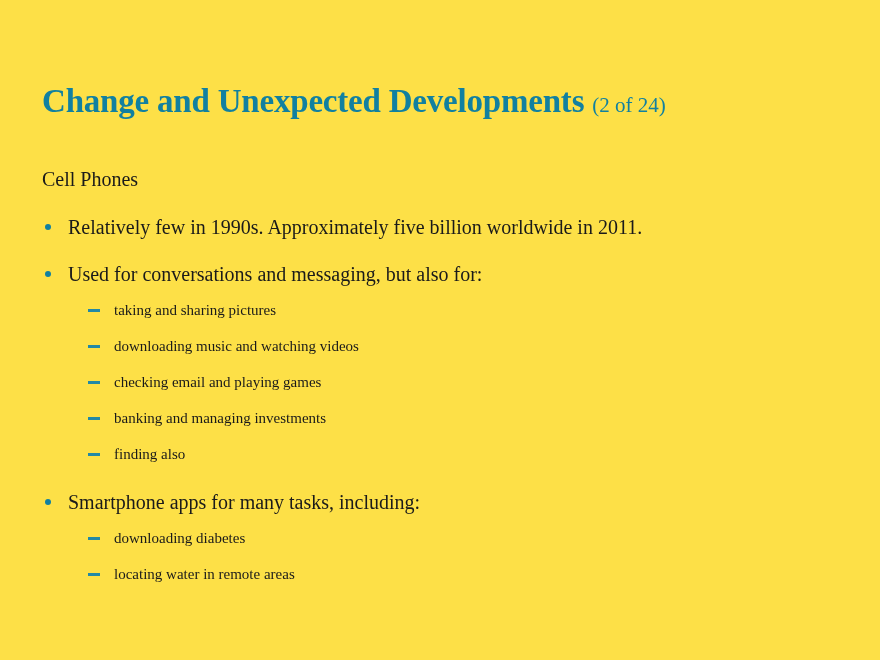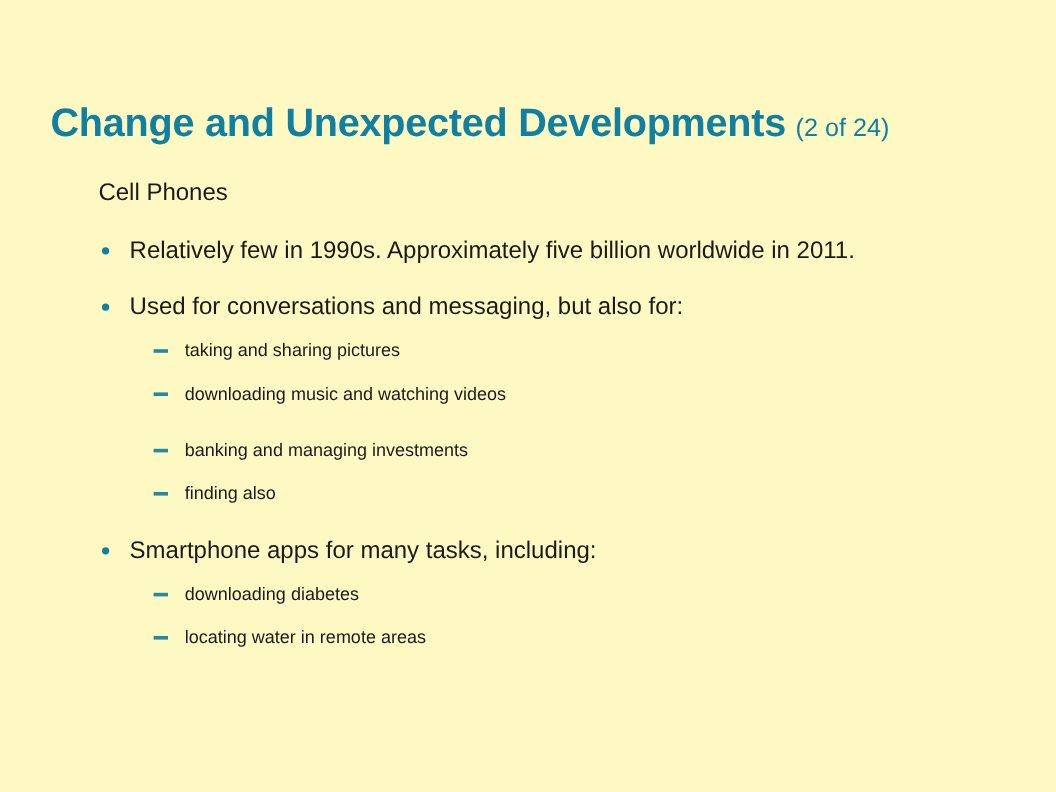--- a/index.html
+++ b/index.html
@@ -12,21 +12,22 @@
     height: 660px;
     overflow: hidden;
     font-family: "Liberation Sans", sans-serif;
     -webkit-font-smoothing: antialiased;
   }
 
   .slide {
     position: relative;
     width: 880px;
     height: 660px;
-    background: #fef9c3;
+    background: #fde047;
+    font-family: Liberation Serif, serif;
   }
 
   
   .slide-title {
     position: absolute;
     left: 42px;
     top: 83px;
     width: 820px;
     white-space: nowrap;
   }
@@ -41,23 +42,22 @@
     font-weight: normal;
     color: #1180a0;
     margin-left: 8px;
     letter-spacing: 0px;
   }
 
   
   .body-block {
     position: absolute;
     left: 0;
-    top: 148px;
+    top: 166px;
     width: 782px;
-    padding-left: 40px;
   }
 
   .section-head {
     margin-left: 42px;
     font-size: 20px;
     color: #1a1a1a;
     line-height: 26px;
     height: 26px;
   }
 
@@ -146,20 +146,24 @@
       <span class="sub-text">taking and sharing pictures</span>
     </div>
     <div class="gap-sub"></div>
 
     <div class="sub-row">
       <span class="sub-dash"></span>
       <span class="sub-text">downloading music and watching videos</span>
     </div>
     <div class="gap-sub"></div>
 
+    <div class="sub-row">
+      <span class="sub-dash"></span>
+      <span class="sub-text">checking email and playing games</span>
+    </div>
     <div class="gap-sub"></div>
 
     <div class="sub-row">
       <span class="sub-dash"></span>
       <span class="sub-text">banking and managing investments</span>
     </div>
     <div class="gap-sub"></div>
 
     <div class="sub-row">
       <span class="sub-dash"></span>

